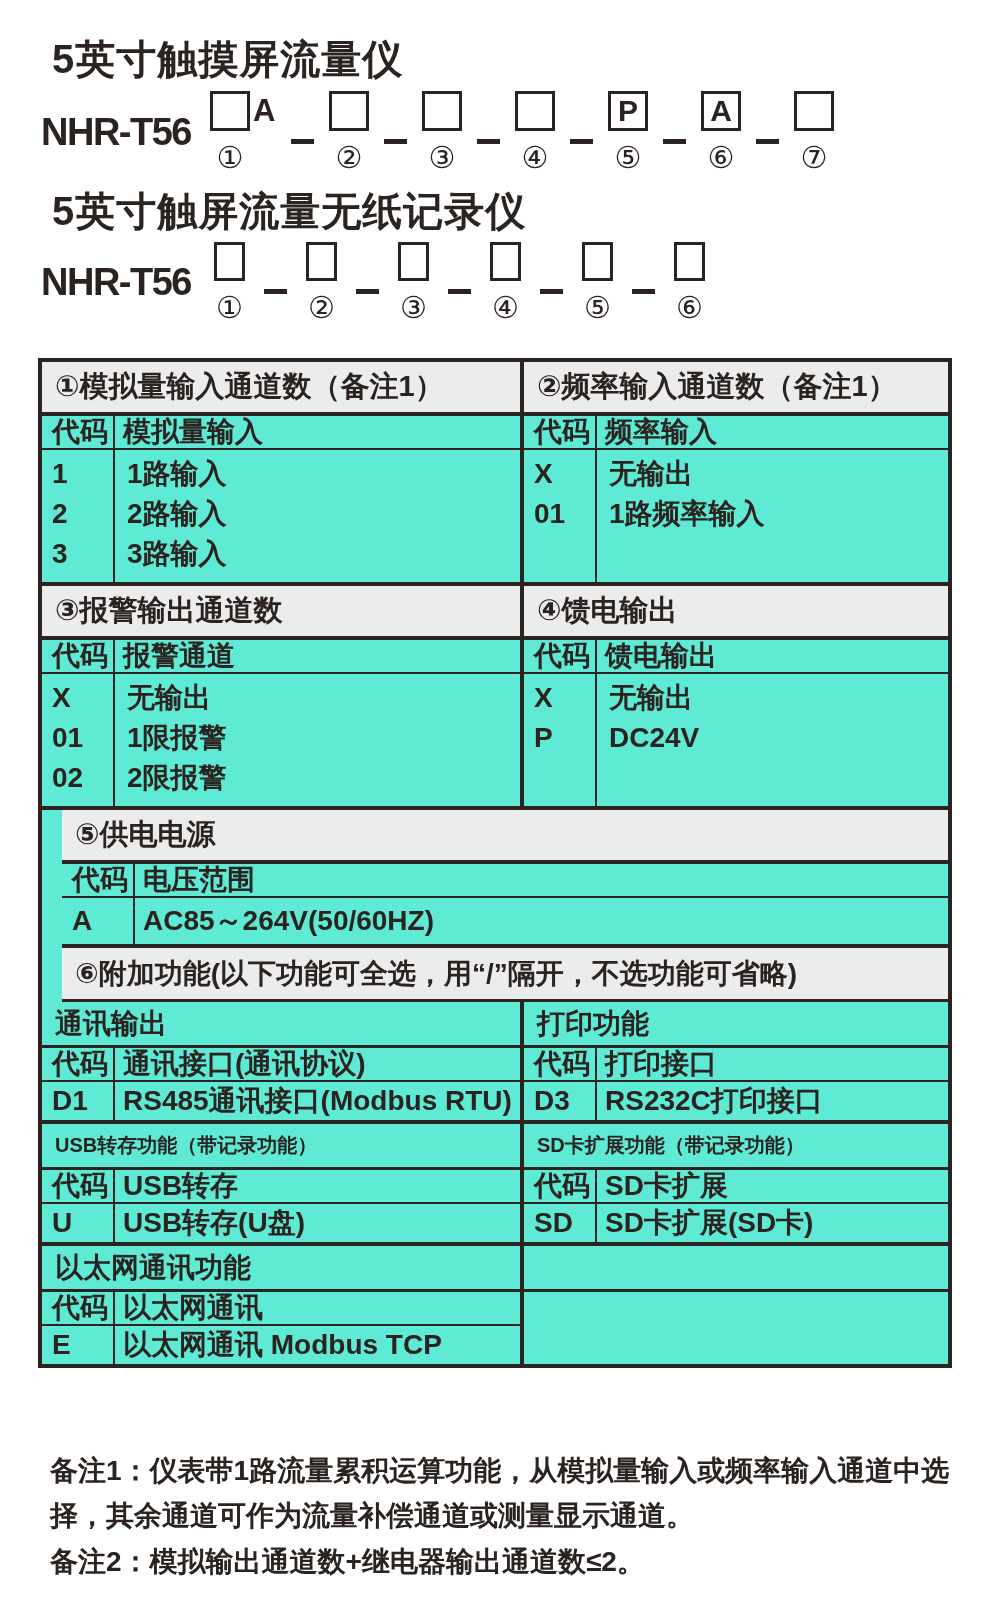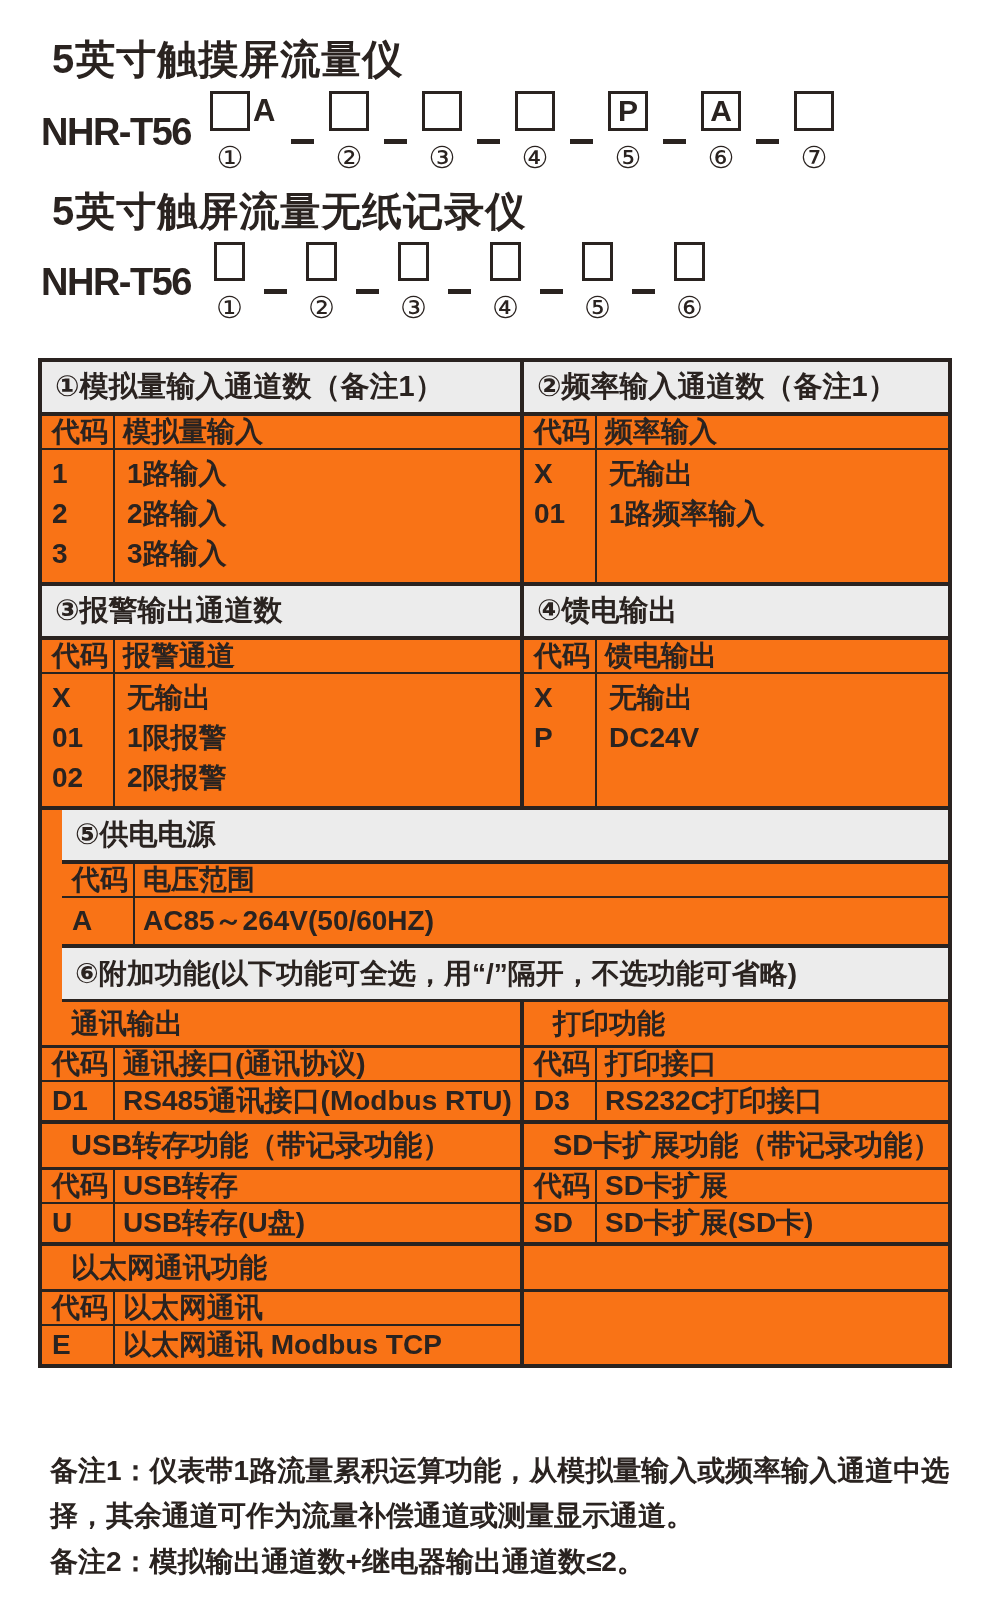--- a/index.html
+++ b/index.html
@@ -35,21 +35,21 @@
     font-size:31px; font-weight:700; padding-left:3px;
   }
   .circ { margin-top:11px; font-size:30px; font-weight:400; line-height:1; font-family:"DejaVu Sans","Liberation Sans",sans-serif; }
 
   .dash { width:23px; height:5px; background:#2a2320; margin-top:19px; }
   .dash.ml { margin-left:26px; }
 
   
   .tbl {
     position:absolute; top:358px; left:38px; width:914px;
-    border:4px solid #2a2320; background:#f97316;
+    border:4px solid #2a2320; background:#5eead4;
     font-size:28px; font-weight:700;
   }
   .sec-head {
     background:#ececec; height:54px; display:flex; align-items:center;
     padding:0 0 0 13px; border-bottom:4px solid #2a2320;
     font-size:29px; white-space:nowrap; overflow:hidden;
   }
   .s6-head { font-size:28px; }
   .half-row { display:flex; align-items:stretch; border-bottom:4px solid #2a2320; }
   .half { display:flex; flex-direction:column; }
@@ -62,24 +62,24 @@
   .vrow-tall { height:52px; }
   .cc { width:73px; border-right:2px solid #2a2320; display:flex; align-items:center; padding-left:10px; }
   .cd { flex:1; display:flex; align-items:center; padding-left:8px; white-space:nowrap; overflow:hidden; }
 
   .dblock { display:flex; align-items:stretch; flex:1; }
   .dblock .col-c { width:73px; border-right:2px solid #2a2320; padding:4px 0 8px 10px; }
   .dblock .col-d { flex:1; padding:4px 0 8px 12px; }
   .ln { line-height:40px; white-space:nowrap; }
 
   .sub-head {
-    height:46px; display:flex; align-items:center; padding-left:29px;
+    height:46px; display:flex; align-items:center; padding-left:13px;
     border-bottom:3px solid #2a2320; font-weight:700; white-space:nowrap; overflow:hidden;
   }
-  .sub-head.tight { font-size:29px; }
+  .sub-head.tight { font-size:20px; }
   .gfill { flex:1; }
 
   .sec5 { border-bottom:4px solid #2a2320;margin-left:20px; }
   .s6-bar { border-bottom:3px solid #2a2320;margin-left:20px; }
   .last-row { border-bottom:0; }
 
   
   .notes { position:absolute; top:1448px; left:50px; width:908px; font-size:28px; font-weight:700; line-height:1.62; }
   .notes p { margin:0; }
 </style>

